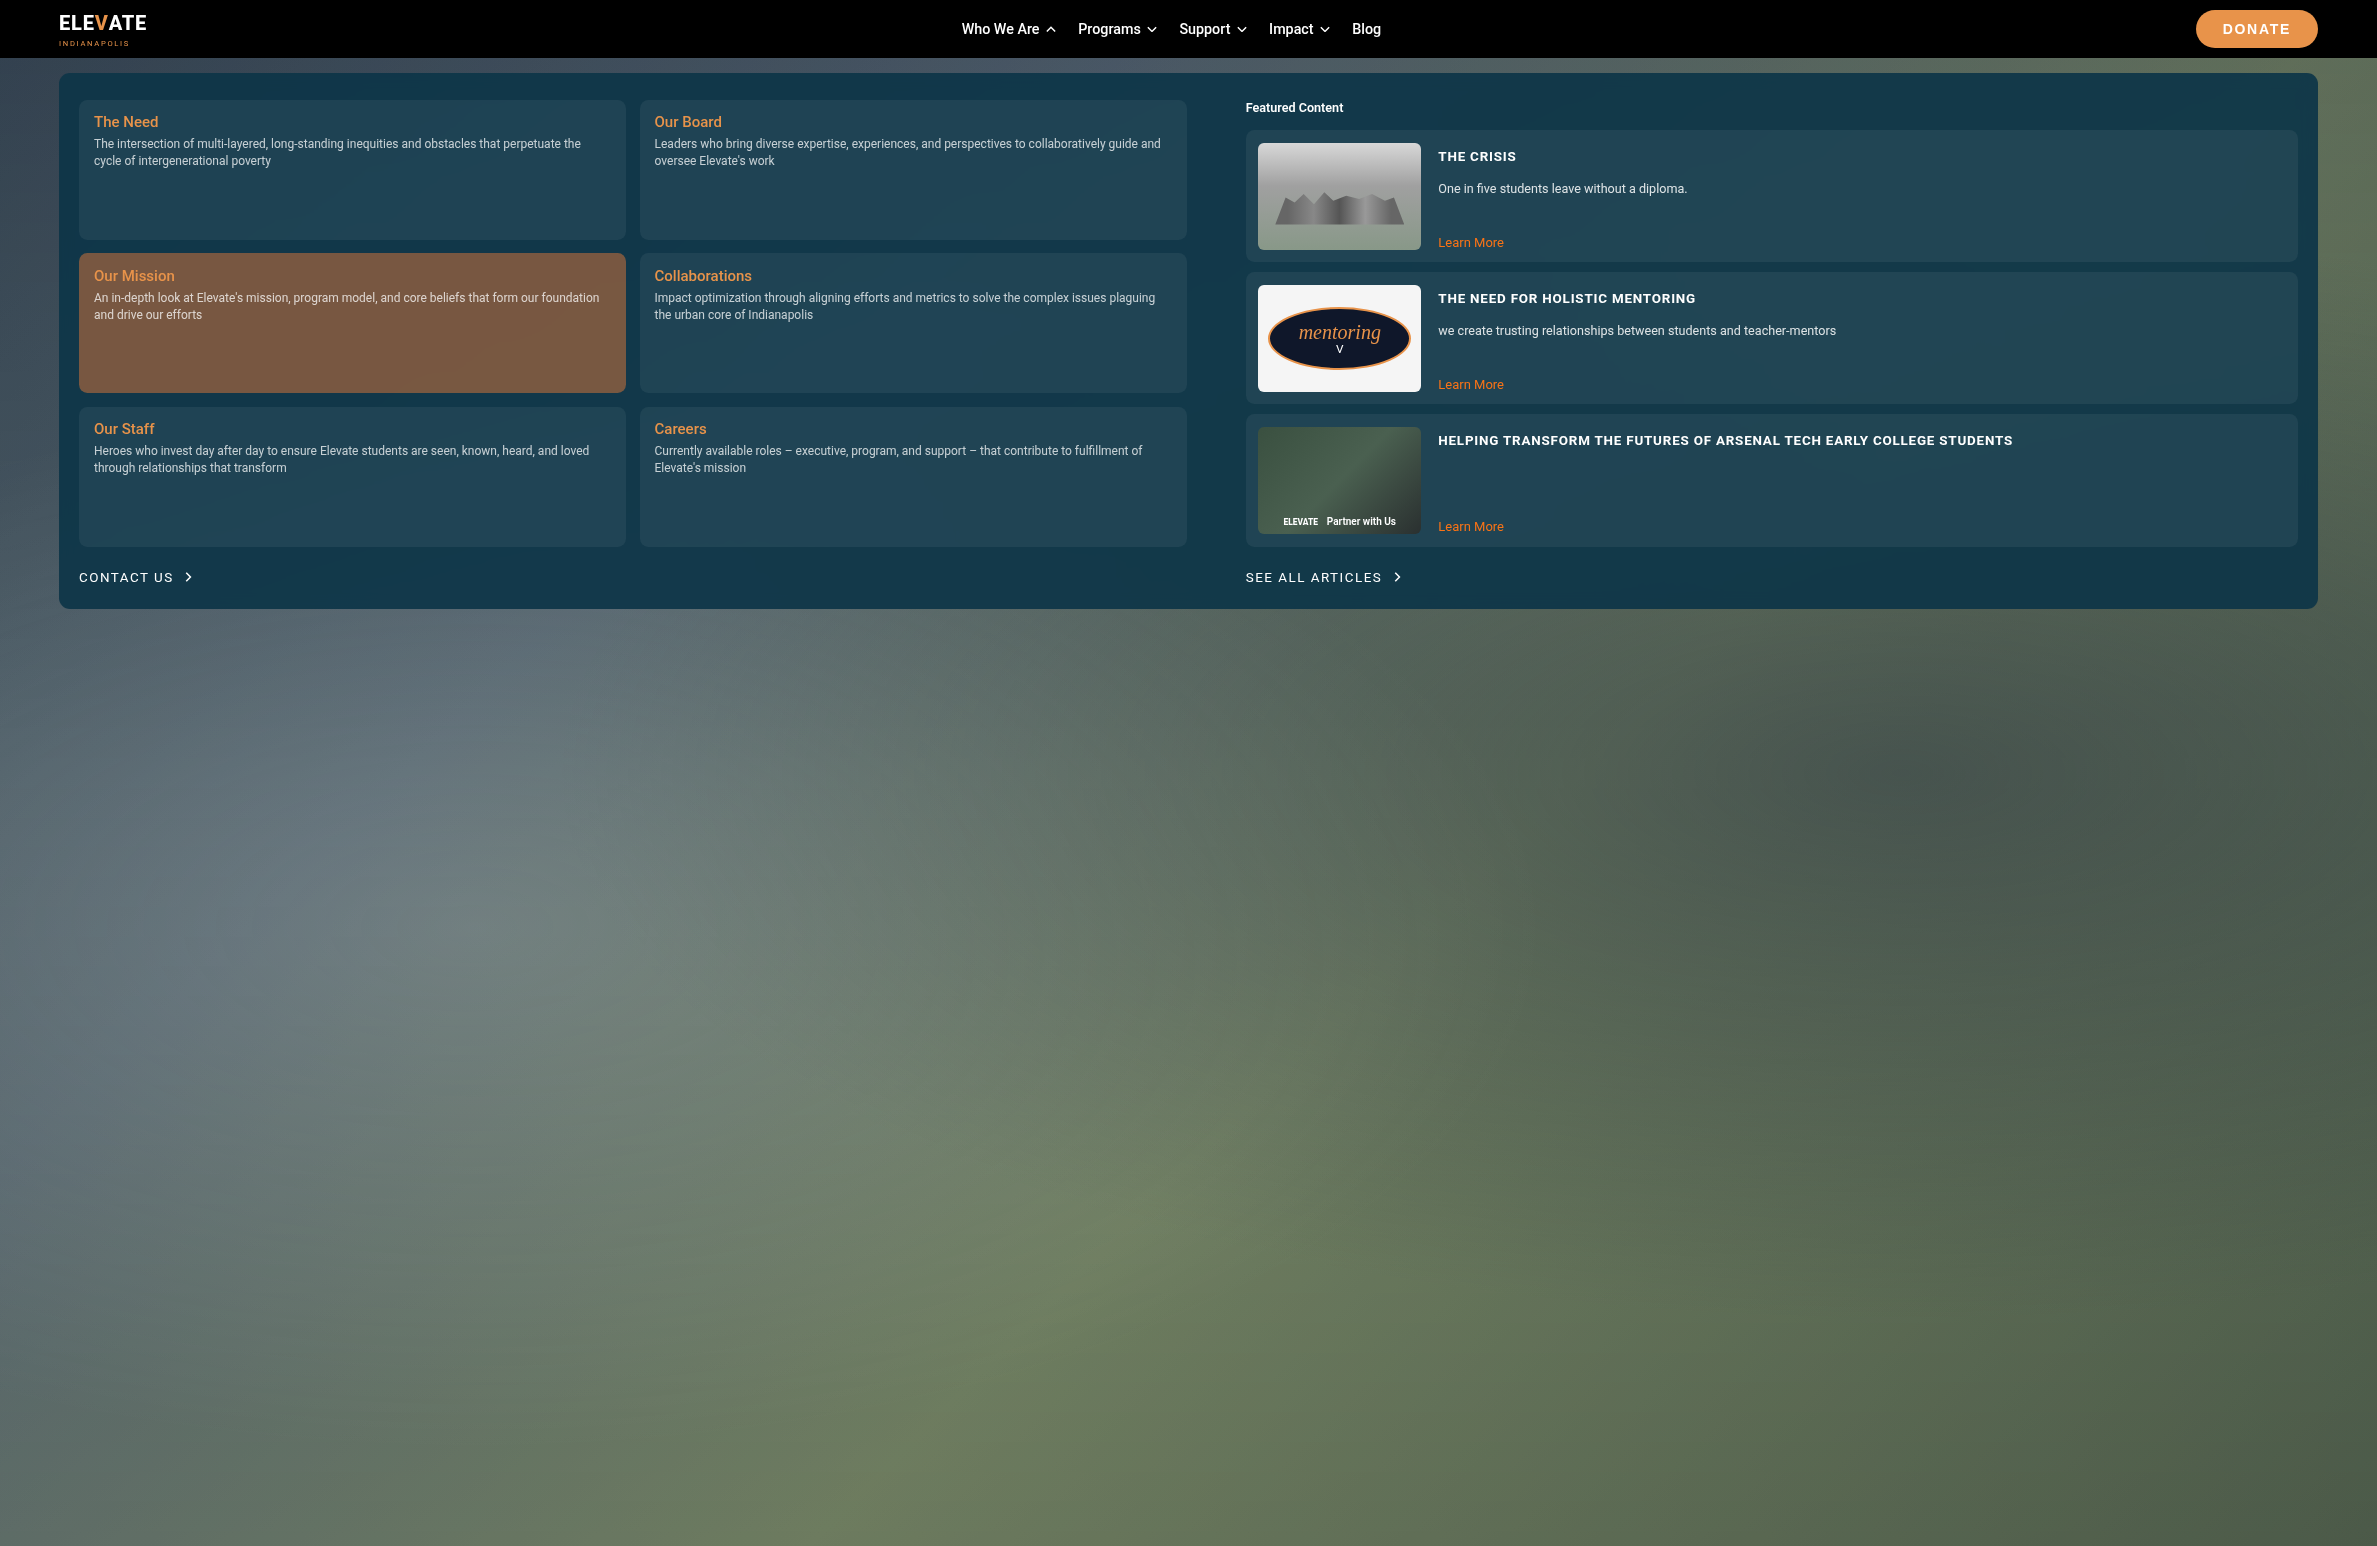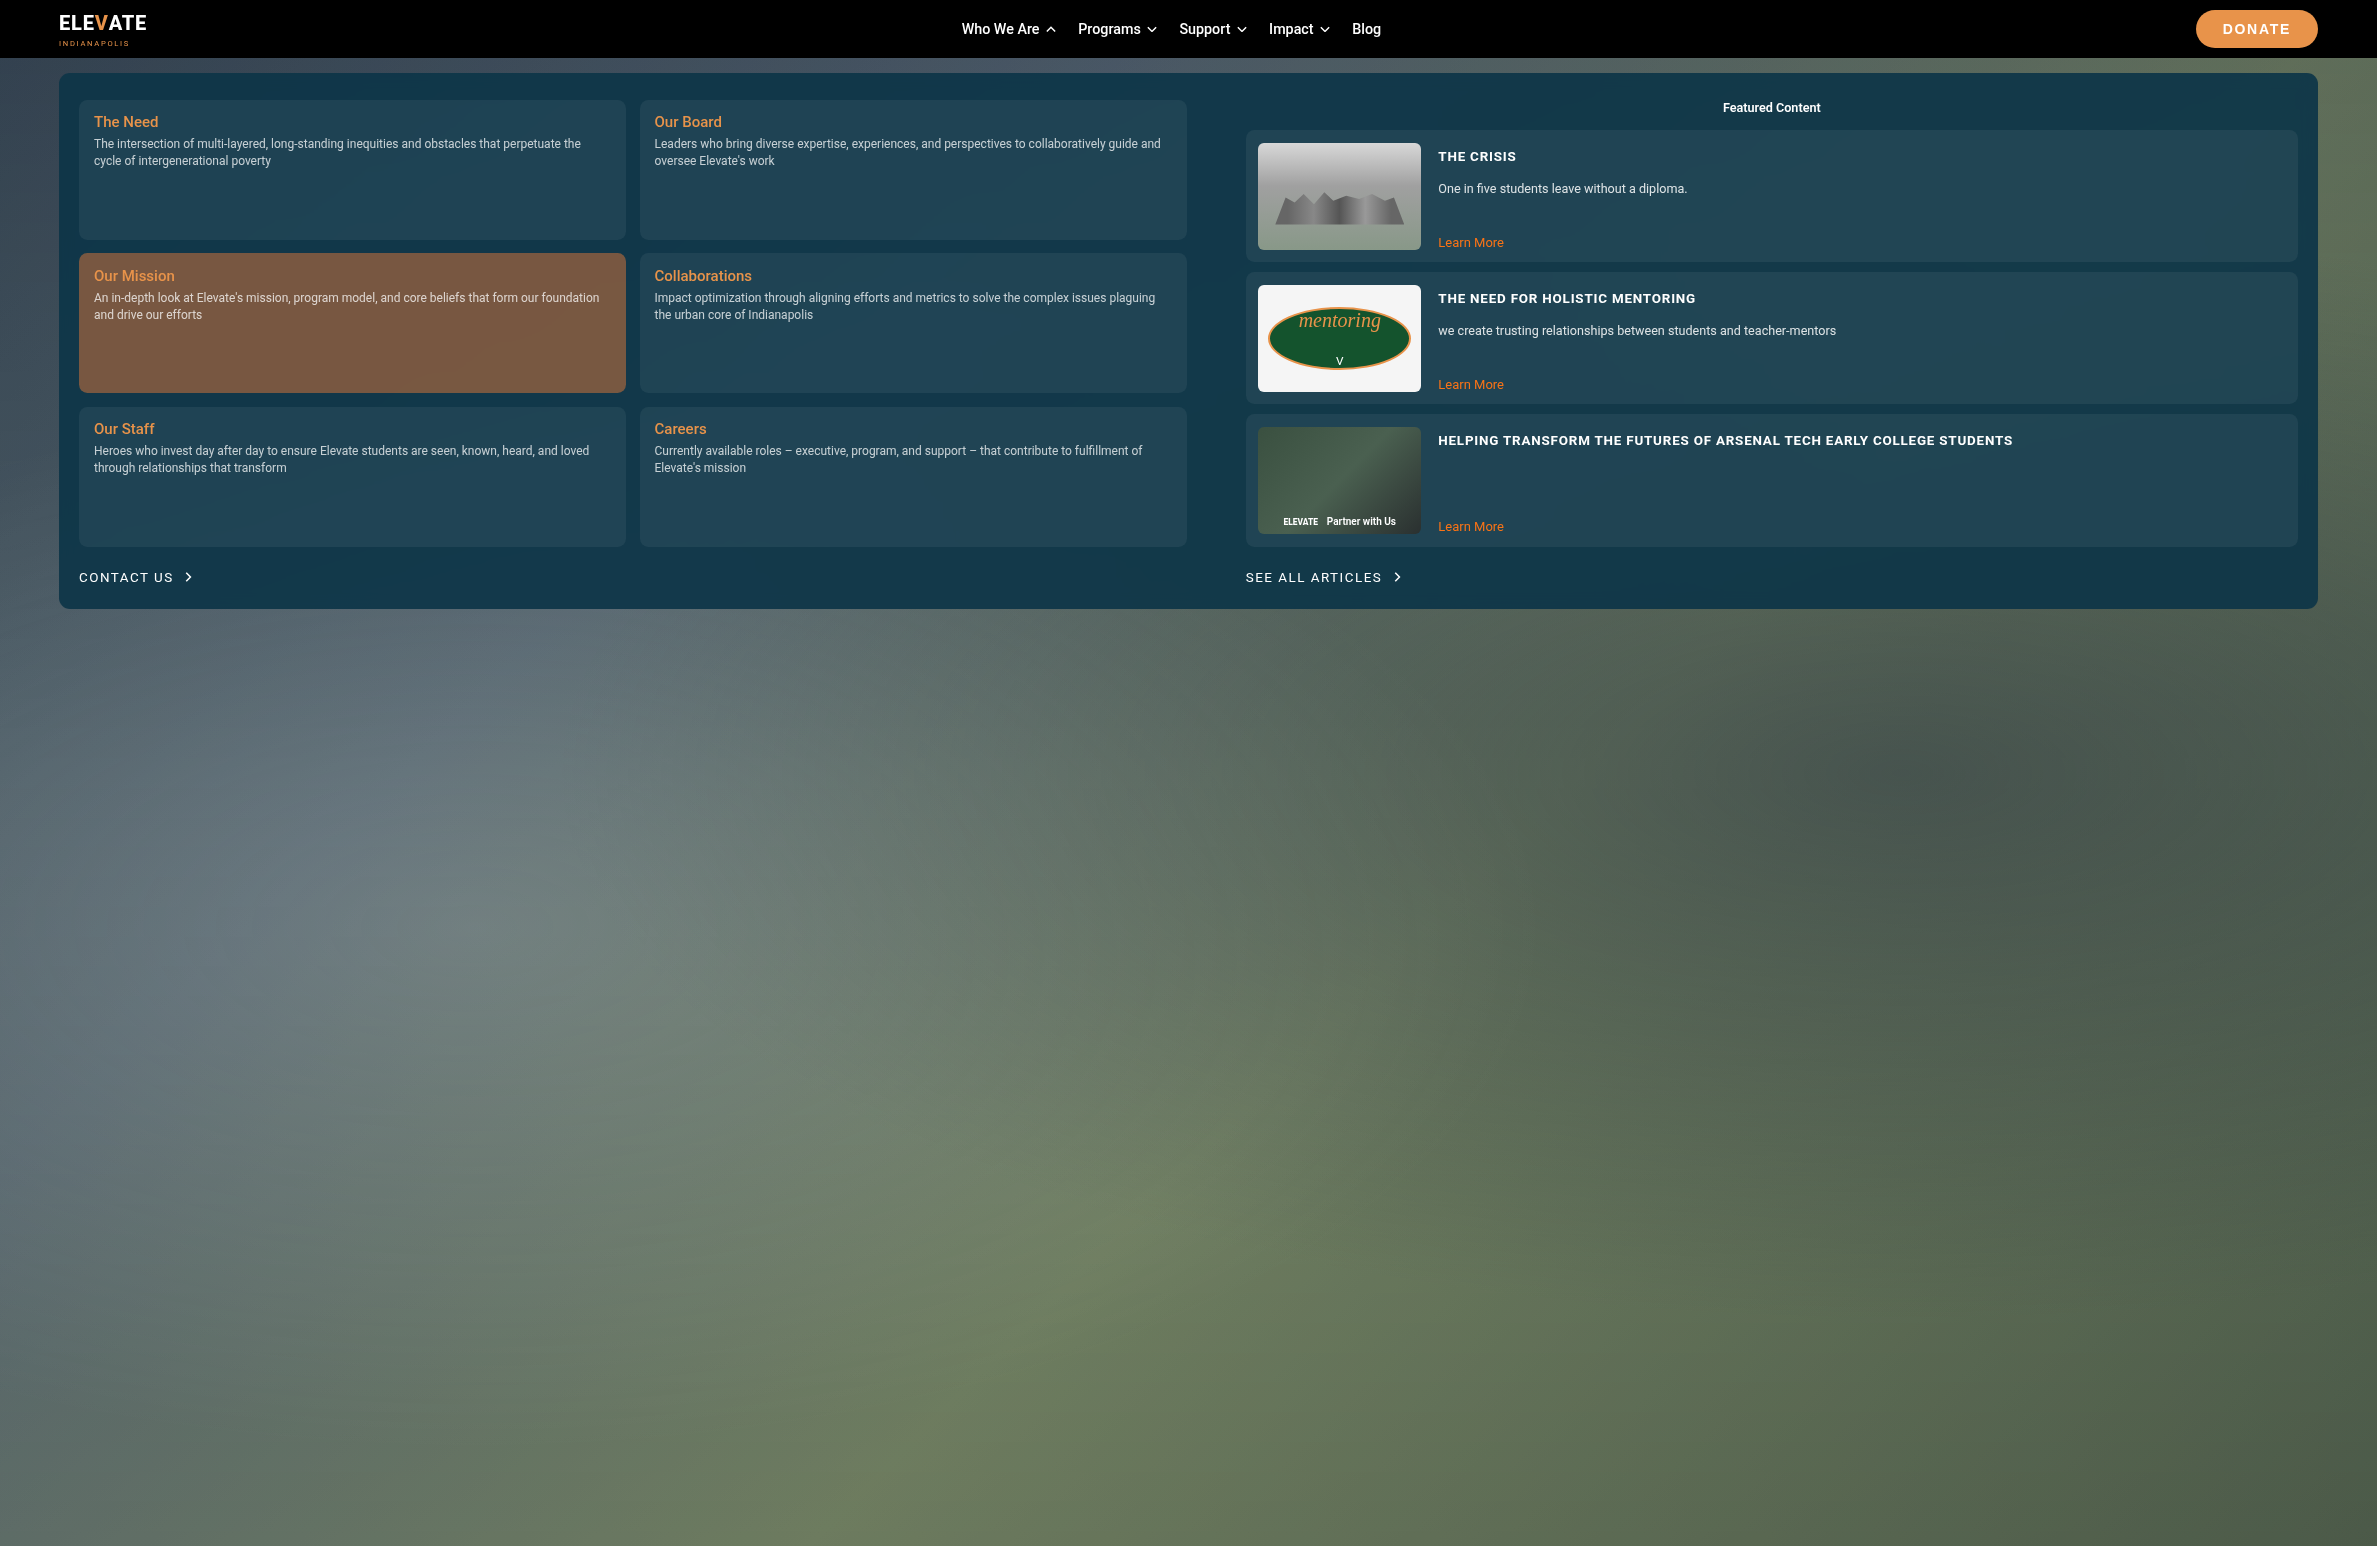--- a/index.html
+++ b/index.html
@@ -147,21 +147,20 @@
     .featured-section {
       flex: 0.95;
       padding-left: 42px;
     }
     
     .featured-header {
       color: #fff;
       font-size: 12.6px;
       font-weight: 600;
       margin-bottom: 15px;
-      text-align: center;
     }
     
     .featured-cards {
       display: flex;
       flex-direction: column;
       gap: 10px;
     }
     
     .featured-card {
       background: rgba(255,255,255,0.06);
@@ -198,29 +197,29 @@
       height: 34px;
       background: linear-gradient(90deg, #666 10%, #888 30%, #555 50%, #999 70%, #666 90%);
       clip-path: polygon(0 100%, 8% 20%, 15% 35%, 22% 10%, 30% 40%, 38% 5%, 45% 30%, 55% 15%, 65% 25%, 75% 10%, 85% 30%, 92% 20%, 100% 100%);
     }
     
     .featured-image.img2 {
       background: #f5f5f5;
     }
     
     .mentoring-badge {
-      background: #14532d;
+      background: #0f172a;
       border: 2.5px solid #e8934a;
       border-radius: 50%;
       width: 143px;
       height: 63px;
       display: flex;
       flex-direction: column;
       align-items: center;
-      justify-content: space-between;
+      justify-content: center;
     }
     
     .mentoring-text {
       color: #e8934a;
       font-family: cursive;
       font-size: 20px;
       font-style: italic;
     }
     
     .mentoring-v {

